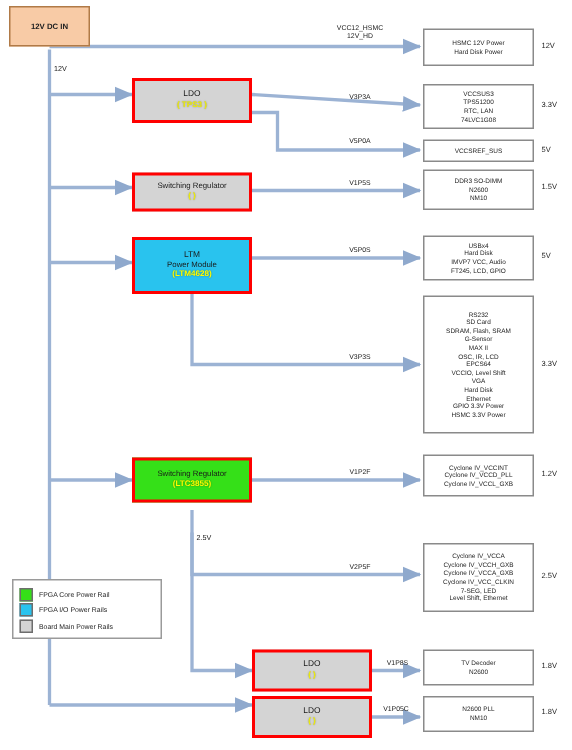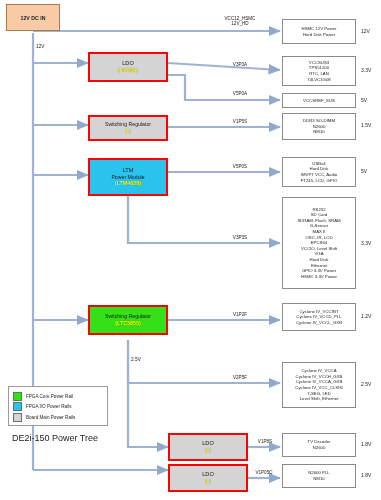--- a/index.html
+++ b/index.html
@@ -237,14 +237,13 @@
     <div class="legend-row">
       <div class="sw" style="background:#29c3ee;"></div>
       <span>FPGA I/O Power Rails</span>
     </div>
     <div class="legend-row">
       <div class="sw" style="background:#d4d4d4;"></div>
       <span>Board Main Power Rails</span>
     </div>
   </div>
 
-  <div class="title" style="left:12px;top:433px;">DE2i-150 Power Tree</div>
 </div>
 
 </body></html>

